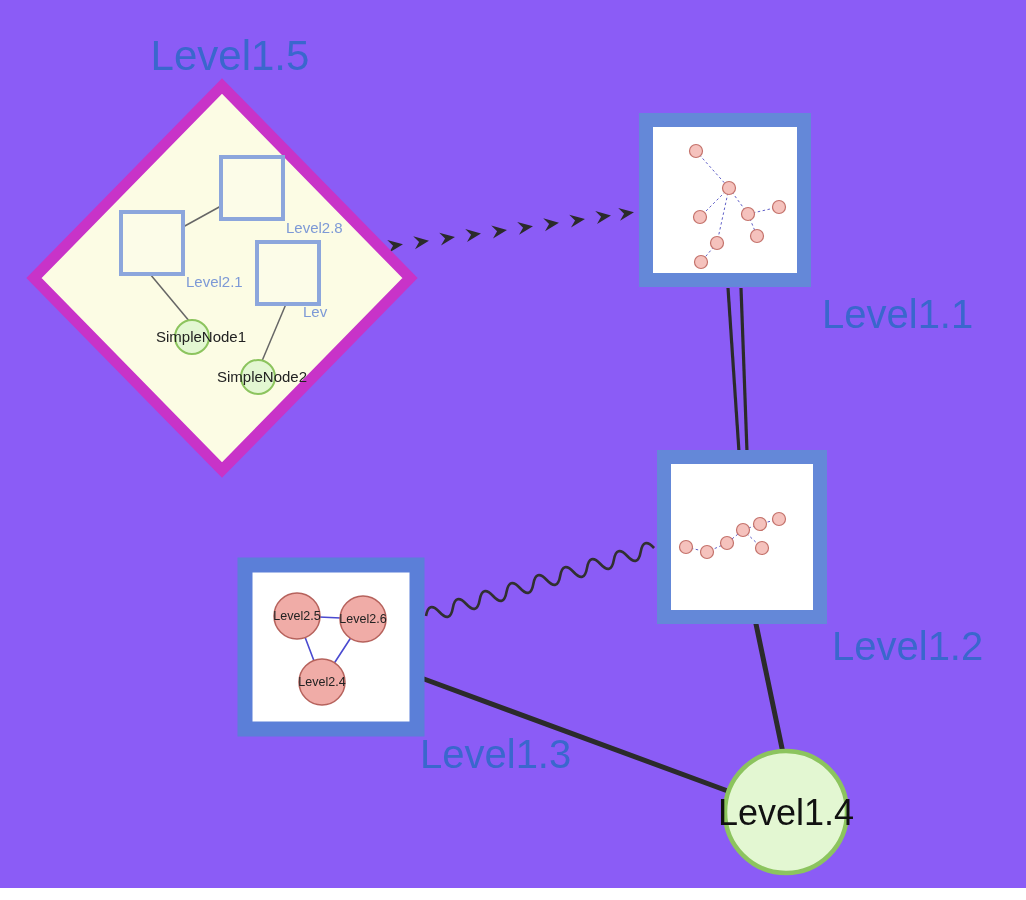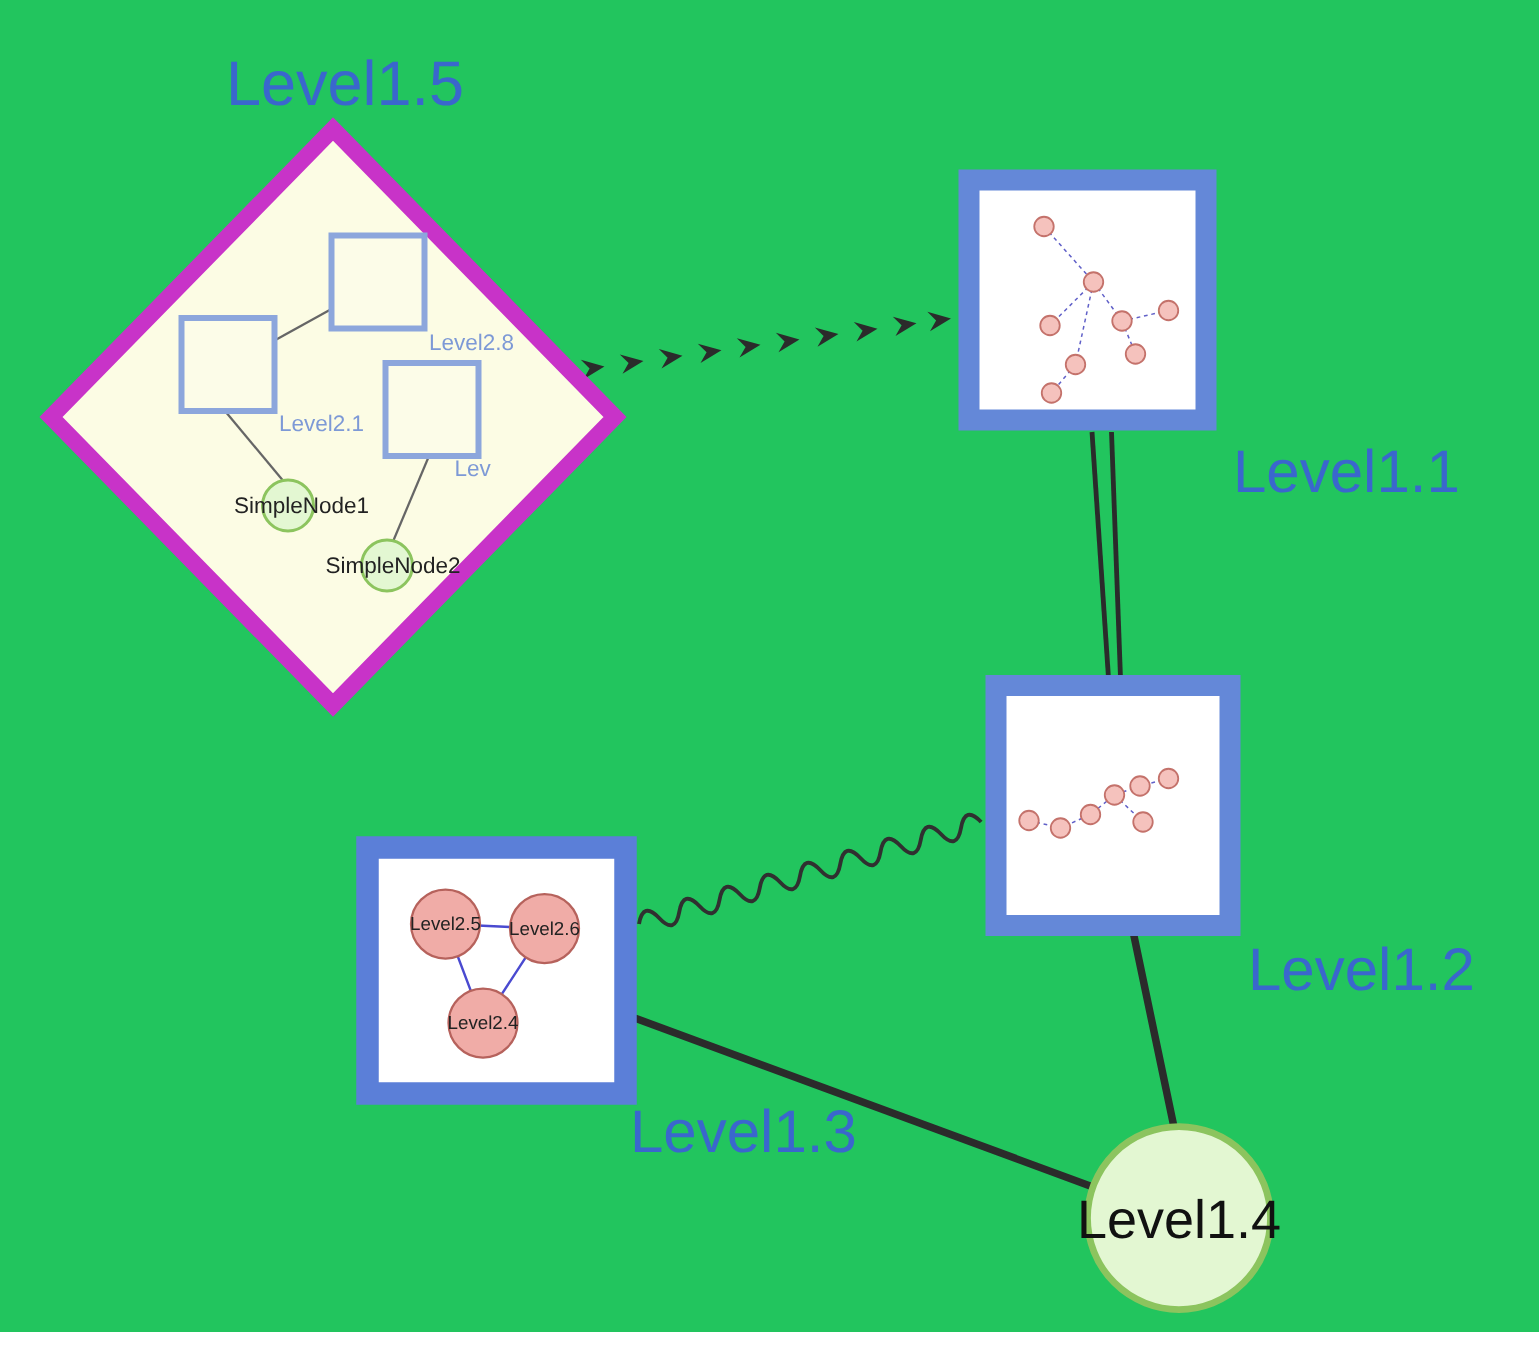--- a/index.html
+++ b/index.html
@@ -1,16 +1,16 @@
 <!DOCTYPE html>
 <html><head>
 <meta charset="utf-8">
 <style>
   html,body{margin:0;padding:0;background:#ffffff;}
-  .canvas{position:relative;width:1026px;height:888px;background:#22c55e;overflow:hidden;}
+  .canvas{position:relative;width:1026px;height:888px;background:#8b5cf6;overflow:hidden;}
   svg{display:block;}
   text{font-family:"Liberation Sans","DejaVu Sans",sans-serif;}
   .lbl-big{font-size:40px;fill:#3a67cd;}
   .lbl-title{font-size:42px;fill:#3a67cd;}
   .lbl-small{font-size:15px;fill:#7d99d6;}
   .lbl-node{font-size:15px;fill:#222222;}
   .lbl-tiny{font-size:12.5px;fill:#222222;}
   .lbl-black-big{font-size:36px;fill:#111111;}
 </style>
 </head>

